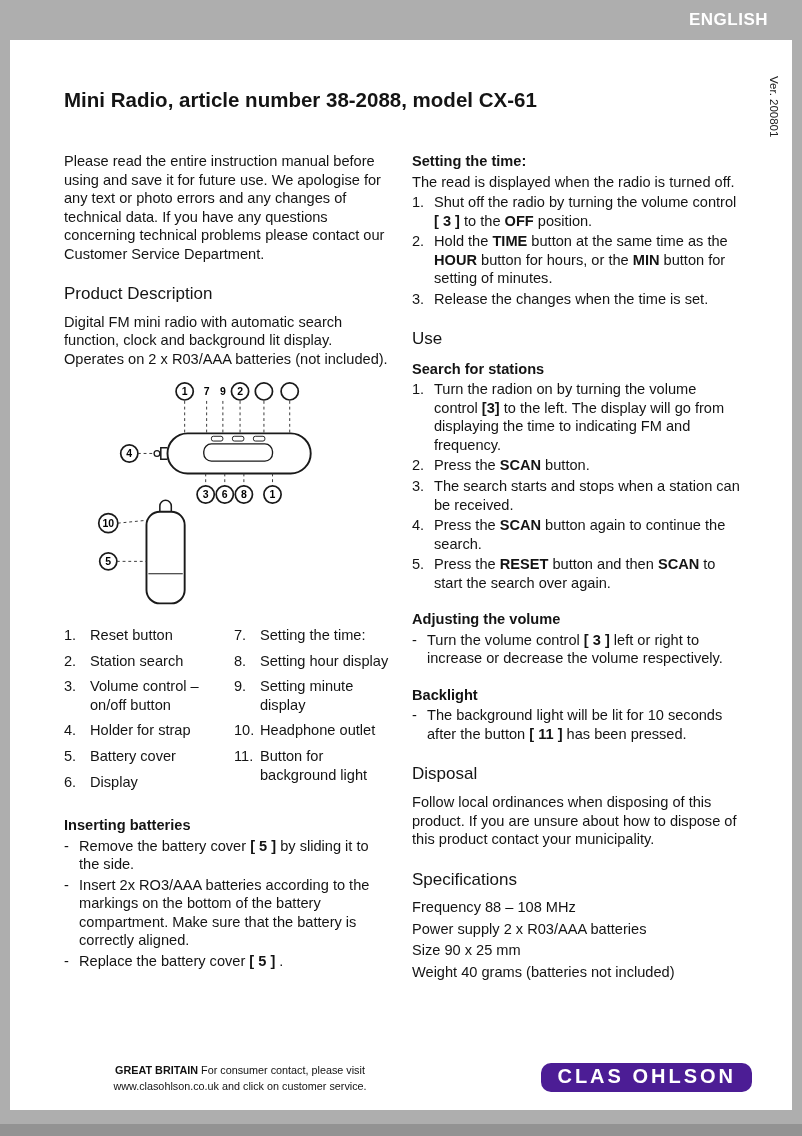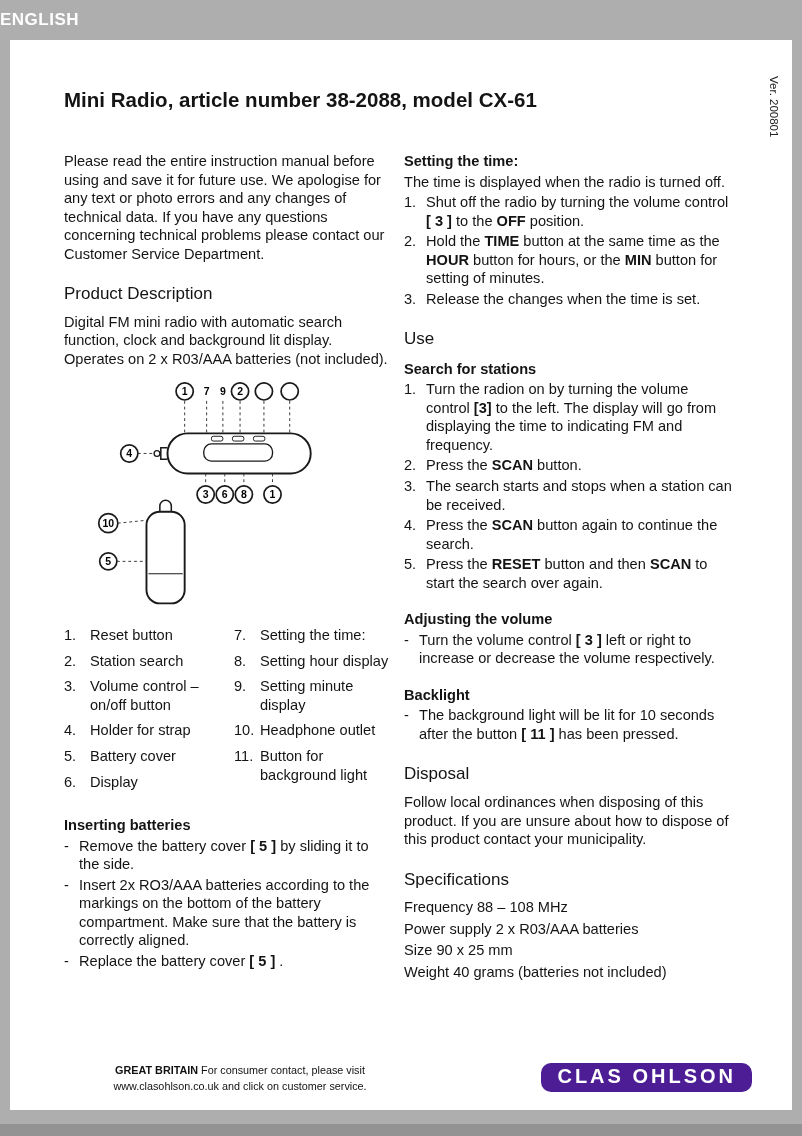--- a/index.html
+++ b/index.html
@@ -2,29 +2,29 @@
 <html><head>
 <meta charset="utf-8">
 <style>
   html,body{margin:0;padding:0;}
   body{
     width:802px;height:1136px;position:relative;overflow:hidden;
     background:#aeaeae;color:#141414;
     font-family:"Liberation Sans","DejaVu Sans",sans-serif;
   }
   .top-bar{position:absolute;top:0;left:0;width:768px;height:40px;
-    display:flex;align-items:center;justify-content:flex-start;}
+    display:flex;align-items:center;justify-content:flex-end;}
   .top-bar span{color:#fff;font-weight:bold;font-size:17px;letter-spacing:.5px;}
   .bottom-strip{position:absolute;bottom:0;left:0;width:802px;height:12px;background:#939393;}
   .page{position:absolute;top:40px;left:10px;width:782px;bottom:26px;background:#fff;}
   .content{padding:40px 42px 0 54px;position:relative;height:100%;box-sizing:border-box;}
   .version{position:absolute;top:36px;right:12px;writing-mode:vertical-rl;
     font-size:11.5px;color:#222;}
   h1.title{font-size:20.5px;margin:8px 0 40px;font-weight:bold;}
-  .cols{display:flex;gap:12px;}
+  .cols{display:flex;gap:20px;}
   .col{width:328px;font-size:14.6px;line-height:1.27;}
   .col > :first-child{margin-top:0;}
   p{margin:0 0 10px;}
   h2{font-size:17px;font-weight:normal;margin:20px 0 8px;}
   h3{font-size:14.6px;font-weight:bold;margin:18px 0 2px;}
   .li{display:flex;margin:0 0 2px;}
   .li .n{flex:0 0 22px;}
   .li .t{flex:1;}
   .dli .n{flex:0 0 15px;}
   .parts{display:flex;gap:14px;margin:14px 0 2px;}
@@ -182,21 +182,21 @@
             <span class="t"><span>Insert 2x RO3/AAA batteries according to the markings on the bottom of the battery compartment.  Make sure that the battery is correctly aligned.</span></span>
           </div>
         <div class="li dli">
             <span class="n">-</span>
             <span class="t"><span>Replace the battery cover </span><span class="bseg">[ 5 ]</span><span> .</span></span>
           </div>
       </div>
 
       <div class="col">
         <h3>Setting the time:</h3>
-        <p style="margin-bottom:2px">The time is displayed when the radio is turned off.</p>
+        <p style="margin-bottom:2px">The read is displayed when the radio is turned off.</p>
         <div class="li">
             <span class="n">1.</span>
             <span class="t"><span>Shut off the radio by turning the volume control </span><span class="bseg">[ 3 ]</span><span> to the </span><span class="bseg">OFF</span><span> position.</span></span>
           </div>
         <div class="li">
             <span class="n">2.</span>
             <span class="t"><span>Hold the </span><span class="bseg">TIME</span><span> button at the same time as the </span><span class="bseg">HOUR</span><span> button for hours, or the </span><span class="bseg">MIN</span><span> button for setting of minutes.</span></span>
           </div>
         <div class="li">
             <span class="n">3.</span>

